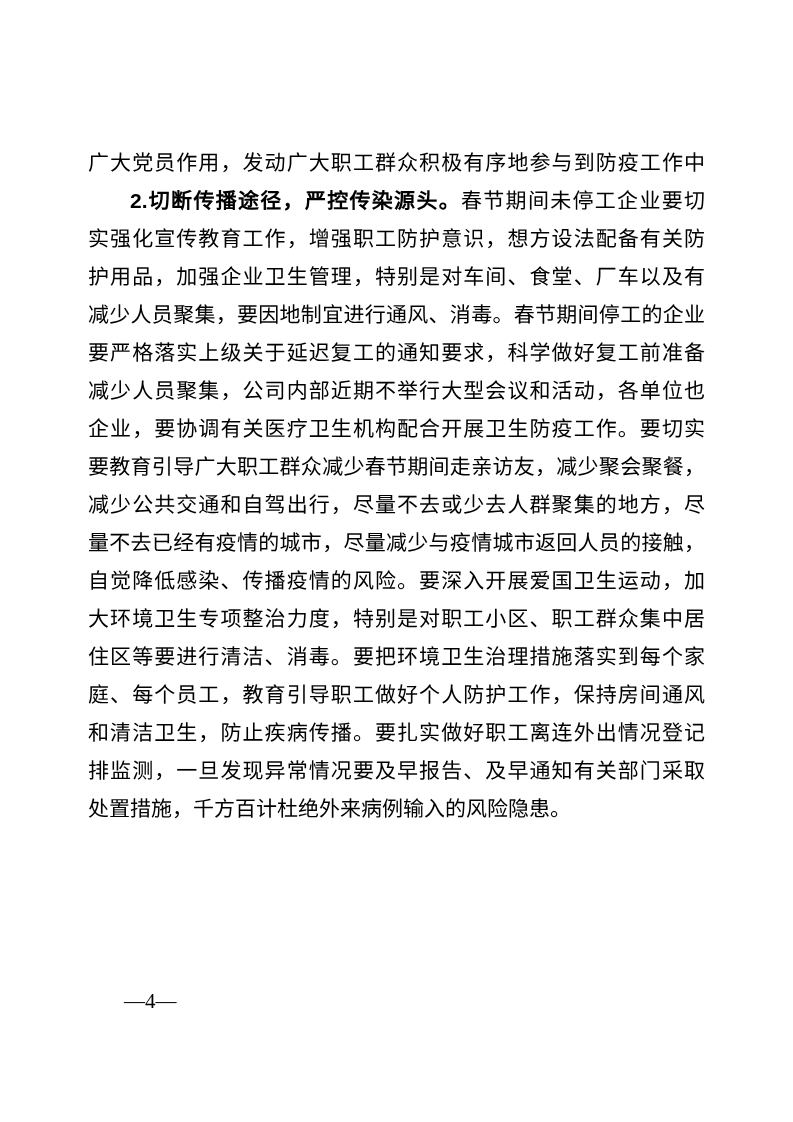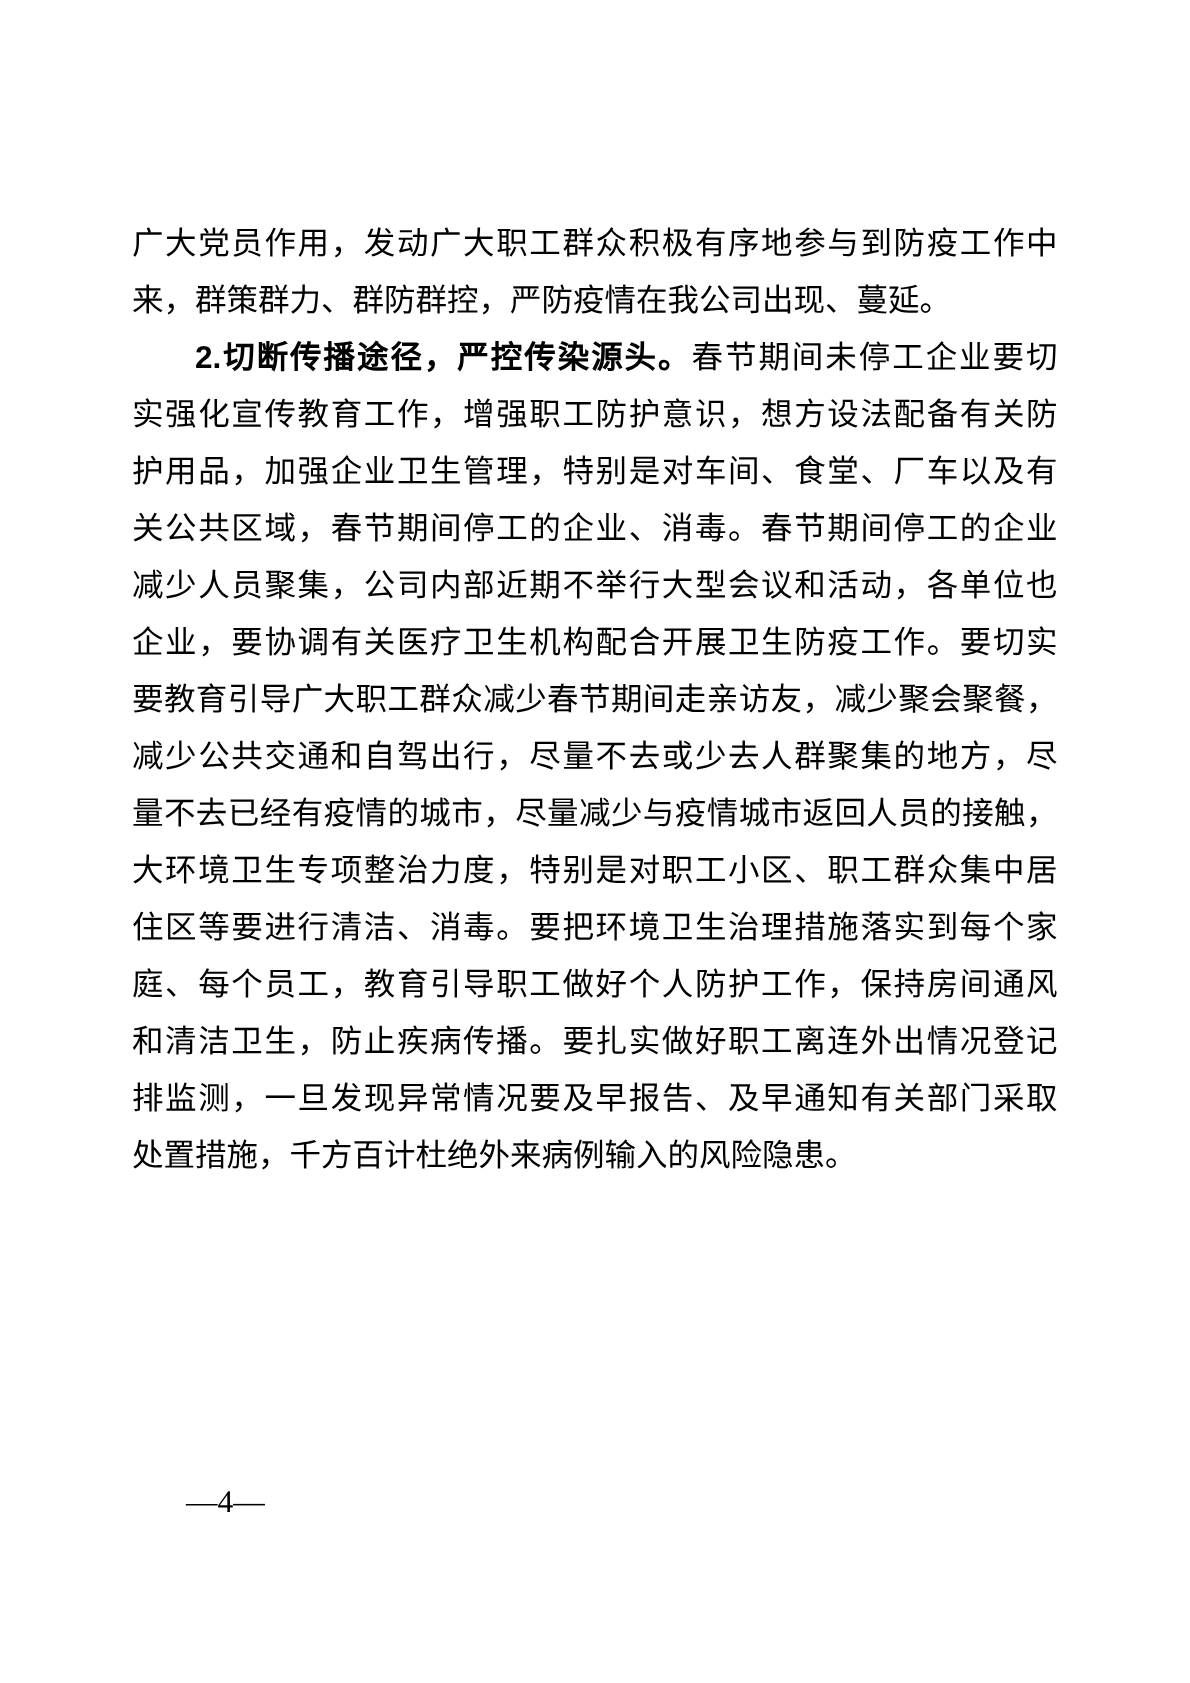--- a/index.html
+++ b/index.html
@@ -50,30 +50,31 @@
     color: #000000;
     letter-spacing: 0;
   }
 </style>
 </head>
 <body>
 
 <div class="page">
   <div class="text-block">
       <div class="line justify"><span>广大党员作用，发动广大职工群众积极有序地参与到防疫工作中</span></div>
-      <div class="line"><span>来，群策群力、群防群控，严防疫情在我公司出现、蔓延。</span></div>
       <div class="line justify indent"><span class="bold">2.切断传播途径，严控传染源头。</span><span>春节期间未停工企业要切</span></div>
       <div class="line justify"><span>实强化宣传教育工作，增强职工防护意识，想方设法配备有关防</span></div>
       <div class="line justify"><span>护用品，加强企业卫生管理，特别是对车间、食堂、厂车以及有</span></div>
-      <div class="line justify"><span>关公共区域，春节期间停工的企业、消毒。春节期间停工的企业</span></div>
+      <div class="line justify"><span>减少人员聚集，要因地制宜进行通风、消毒。春节期间停工的企业</span></div>
+      <div class="line justify"><span>要严格落实上级关于延迟复工的通知要求，科学做好复工前准备</span></div>
       <div class="line justify"><span>减少人员聚集，公司内部近期不举行大型会议和活动，各单位也</span></div>
       <div class="line justify"><span>企业，要协调有关医疗卫生机构配合开展卫生防疫工作。要切实</span></div>
       <div class="line justify"><span>要教育引导广大职工群众减少春节期间走亲访友，减少聚会聚餐，</span></div>
       <div class="line justify"><span>减少公共交通和自驾出行，尽量不去或少去人群聚集的地方，尽</span></div>
       <div class="line justify"><span>量不去已经有疫情的城市，尽量减少与疫情城市返回人员的接触，</span></div>
+      <div class="line justify"><span>自觉降低感染、传播疫情的风险。要深入开展爱国卫生运动，加</span></div>
       <div class="line justify"><span>大环境卫生专项整治力度，特别是对职工小区、职工群众集中居</span></div>
       <div class="line justify"><span>住区等要进行清洁、消毒。要把环境卫生治理措施落实到每个家</span></div>
       <div class="line justify"><span>庭、每个员工，教育引导职工做好个人防护工作，保持房间通风</span></div>
       <div class="line justify"><span>和清洁卫生，防止疾病传播。要扎实做好职工离连外出情况登记</span></div>
       <div class="line justify"><span>排监测，一旦发现异常情况要及早报告、及早通知有关部门采取</span></div>
       <div class="line"><span>处置措施，千方百计杜绝外来病例输入的风险隐患。</span></div>
     </div>
   <div class="footer-page-number">—4—</div>
 </div>
 

